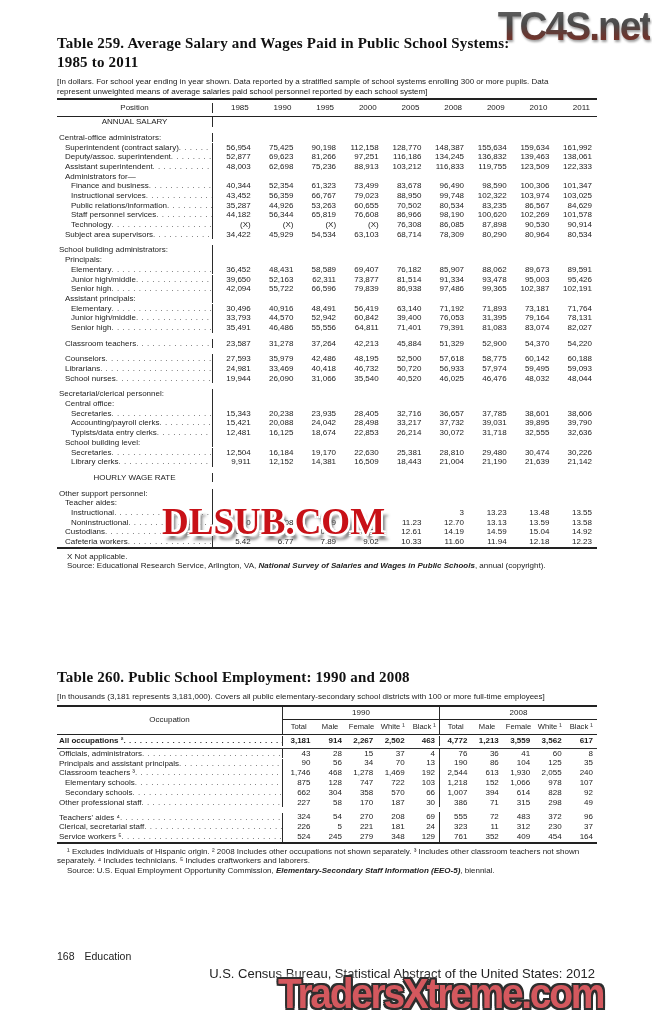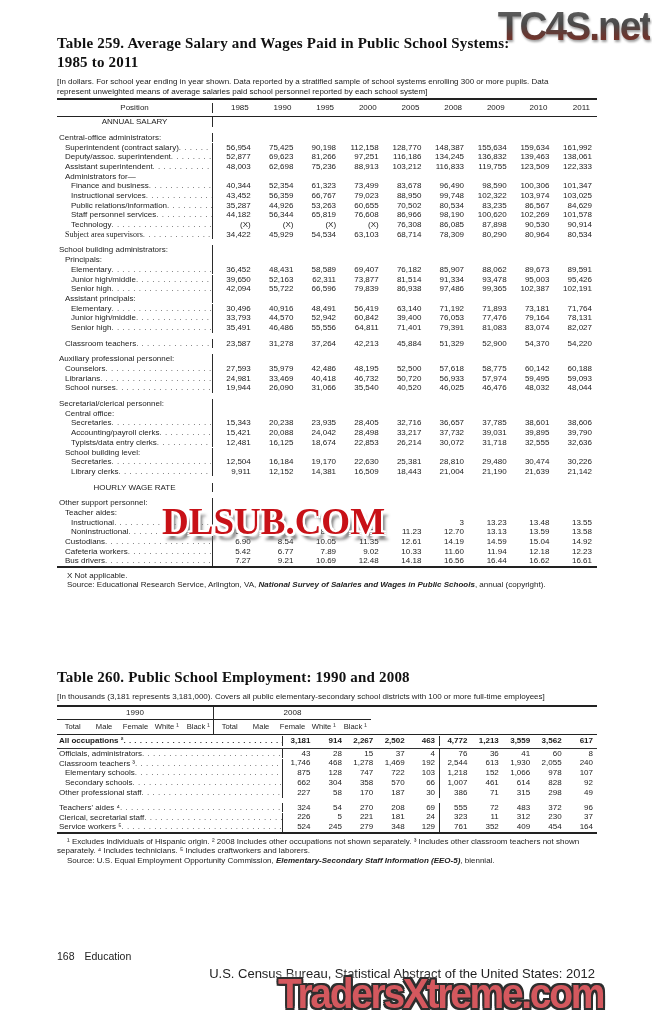--- a/index.html
+++ b/index.html
@@ -264,21 +264,21 @@
         <div class="c val">(X)</div>
         <div class="c val">(X)</div>
         <div class="c val">76,308</div>
         <div class="c val">86,085</div>
         <div class="c val">87,898</div>
         <div class="c val">90,530</div>
         <div class="c val">90,914</div>
       </div>
       <div class="r">
         <div class="c pos">
-          <span class="txt" style="padding-left: 8px; font-family: Liberation Serif, serif;">Subject area supervisors</span>
+          <span class="txt" style="padding-left: 8px;">Subject area supervisors</span>
           <span class="dots"></span>
         </div>
         <div class="c val">34,422</div>
         <div class="c val">45,929</div>
         <div class="c val">54,534</div>
         <div class="c val">63,103</div>
         <div class="c val">68,714</div>
         <div class="c val">78,309</div>
         <div class="c val">80,290</div>
         <div class="c val">80,964</div>
@@ -402,21 +402,21 @@
         <div class="c pos">
           <span class="txt" style="padding-left: 14px;">Junior high/middle</span>
           <span class="dots"></span>
         </div>
         <div class="c val">33,793</div>
         <div class="c val">44,570</div>
         <div class="c val">52,942</div>
         <div class="c val">60,842</div>
         <div class="c val">39,400</div>
         <div class="c val">76,053</div>
-        <div class="c val">77,476</div>
+        <div class="c val">31,395</div>
         <div class="c val">79,164</div>
         <div class="c val">78,131</div>
       </div>
       <div class="r">
         <div class="c pos">
           <span class="txt" style="padding-left: 14px;">Senior high</span>
           <span class="dots"></span>
         </div>
         <div class="c val">35,491</div>
         <div class="c val">46,486</div>
@@ -462,34 +462,20 @@
         <div class="c val"></div>
         <div class="c val"></div>
         <div class="c val"></div>
         <div class="c val"></div>
         <div class="c val"></div>
         <div class="c val"></div>
         <div class="c val"></div>
       </div>
       <div class="r">
         <div class="c pos">
-          <span class="txt" style="padding-left: 2px;">Auxiliary professional personnel:</span>
-        </div>
-        <div class="c val"></div>
-        <div class="c val"></div>
-        <div class="c val"></div>
-        <div class="c val"></div>
-        <div class="c val"></div>
-        <div class="c val"></div>
-        <div class="c val"></div>
-        <div class="c val"></div>
-        <div class="c val"></div>
-      </div>
-      <div class="r">
-        <div class="c pos">
           <span class="txt" style="padding-left: 8px;">Counselors</span>
           <span class="dots"></span>
         </div>
         <div class="c val">27,593</div>
         <div class="c val">35,979</div>
         <div class="c val">42,486</div>
         <div class="c val">48,195</div>
         <div class="c val">52,500</div>
         <div class="c val">57,618</div>
         <div class="c val">58,775</div>
@@ -773,46 +759,34 @@
         </div>
         <div class="c val">5.42</div>
         <div class="c val">6.77</div>
         <div class="c val">7.89</div>
         <div class="c val">9.02</div>
         <div class="c val">10.33</div>
         <div class="c val">11.60</div>
         <div class="c val">11.94</div>
         <div class="c val">12.18</div>
         <div class="c val">12.23</div>
-      </div>
-      <div class="r">
-        <div class="c pos">
-          <span class="txt" style="padding-left: 8px;">Bus drivers</span>
-          <span class="dots"></span>
-        </div>
-        <div class="c val">7.27</div>
-        <div class="c val">9.21</div>
-        <div class="c val">10.69</div>
-        <div class="c val">12.48</div>
-        <div class="c val">14.18</div>
-        <div class="c val">16.56</div>
-        <div class="c val">16.44</div>
-        <div class="c val">16.62</div>
-        <div class="c val">16.61</div>
       </div>
     </div>
   <p class="fn first">X Not applicable.</p>
   <p class="fn"><span>Source: Educational Research Service, Arlington, VA, </span><i>National Survey of Salaries and Wages in Public Schools</i><span>, annual (copyright).</span></p>
 </section>
 
 <section id="blk260">
   <h2 class="ttl">Table 260. Public School Employment: 1990 and 2008</h2>
   <p class="note">[In thousands (3,181 represents 3,181,000). Covers all public elementary-secondary school districts with 100 or more full-time employees]</p>
   <div id="t260">
     <div id="t260hd">
+        <div class="occ-cell">
+          <span class="txt">Occupation</span>
+        </div>
         <div class="grp g1">
           <div class="gl">1990</div>
           <div class="sub">
             <div class="sc">Total</div>
             <div class="sc">Male</div>
             <div class="sc">Female</div>
             <div class="sc">White ¹</div>
             <div class="sc">Black ¹</div>
           </div>
         </div>
@@ -855,20 +829,36 @@
           <div class="val2">37</div>
           <div class="val2 dv">4</div>
           <div class="val2">76</div>
           <div class="val2">36</div>
           <div class="val2">41</div>
           <div class="val2">60</div>
           <div class="val2">8</div>
         </div>
         <div class="r2">
           <div class="pos2">
+            <span class="txt" style="padding-left: 2px;">Principals and assistant principals</span>
+            <span class="dots"></span>
+          </div>
+          <div class="val2">90</div>
+          <div class="val2">56</div>
+          <div class="val2">34</div>
+          <div class="val2">70</div>
+          <div class="val2 dv">13</div>
+          <div class="val2">190</div>
+          <div class="val2">86</div>
+          <div class="val2">104</div>
+          <div class="val2">125</div>
+          <div class="val2">35</div>
+        </div>
+        <div class="r2">
+          <div class="pos2">
             <span class="txt" style="padding-left: 2px;">Classroom teachers ³</span>
             <span class="dots"></span>
           </div>
           <div class="val2">1,746</div>
           <div class="val2">468</div>
           <div class="val2">1,278</div>
           <div class="val2">1,469</div>
           <div class="val2 dv">192</div>
           <div class="val2">2,544</div>
           <div class="val2">613</div>
@@ -896,21 +886,21 @@
           <div class="pos2">
             <span class="txt" style="padding-left: 8px;">Secondary schools</span>
             <span class="dots"></span>
           </div>
           <div class="val2">662</div>
           <div class="val2">304</div>
           <div class="val2">358</div>
           <div class="val2">570</div>
           <div class="val2 dv">66</div>
           <div class="val2">1,007</div>
-          <div class="val2">461</div>
+          <div class="val2">394</div>
           <div class="val2">614</div>
           <div class="val2">828</div>
           <div class="val2">92</div>
         </div>
         <div class="r2">
           <div class="pos2">
             <span class="txt" style="padding-left: 2px;">Other professional staff</span>
             <span class="dots"></span>
           </div>
           <div class="val2">227</div>

